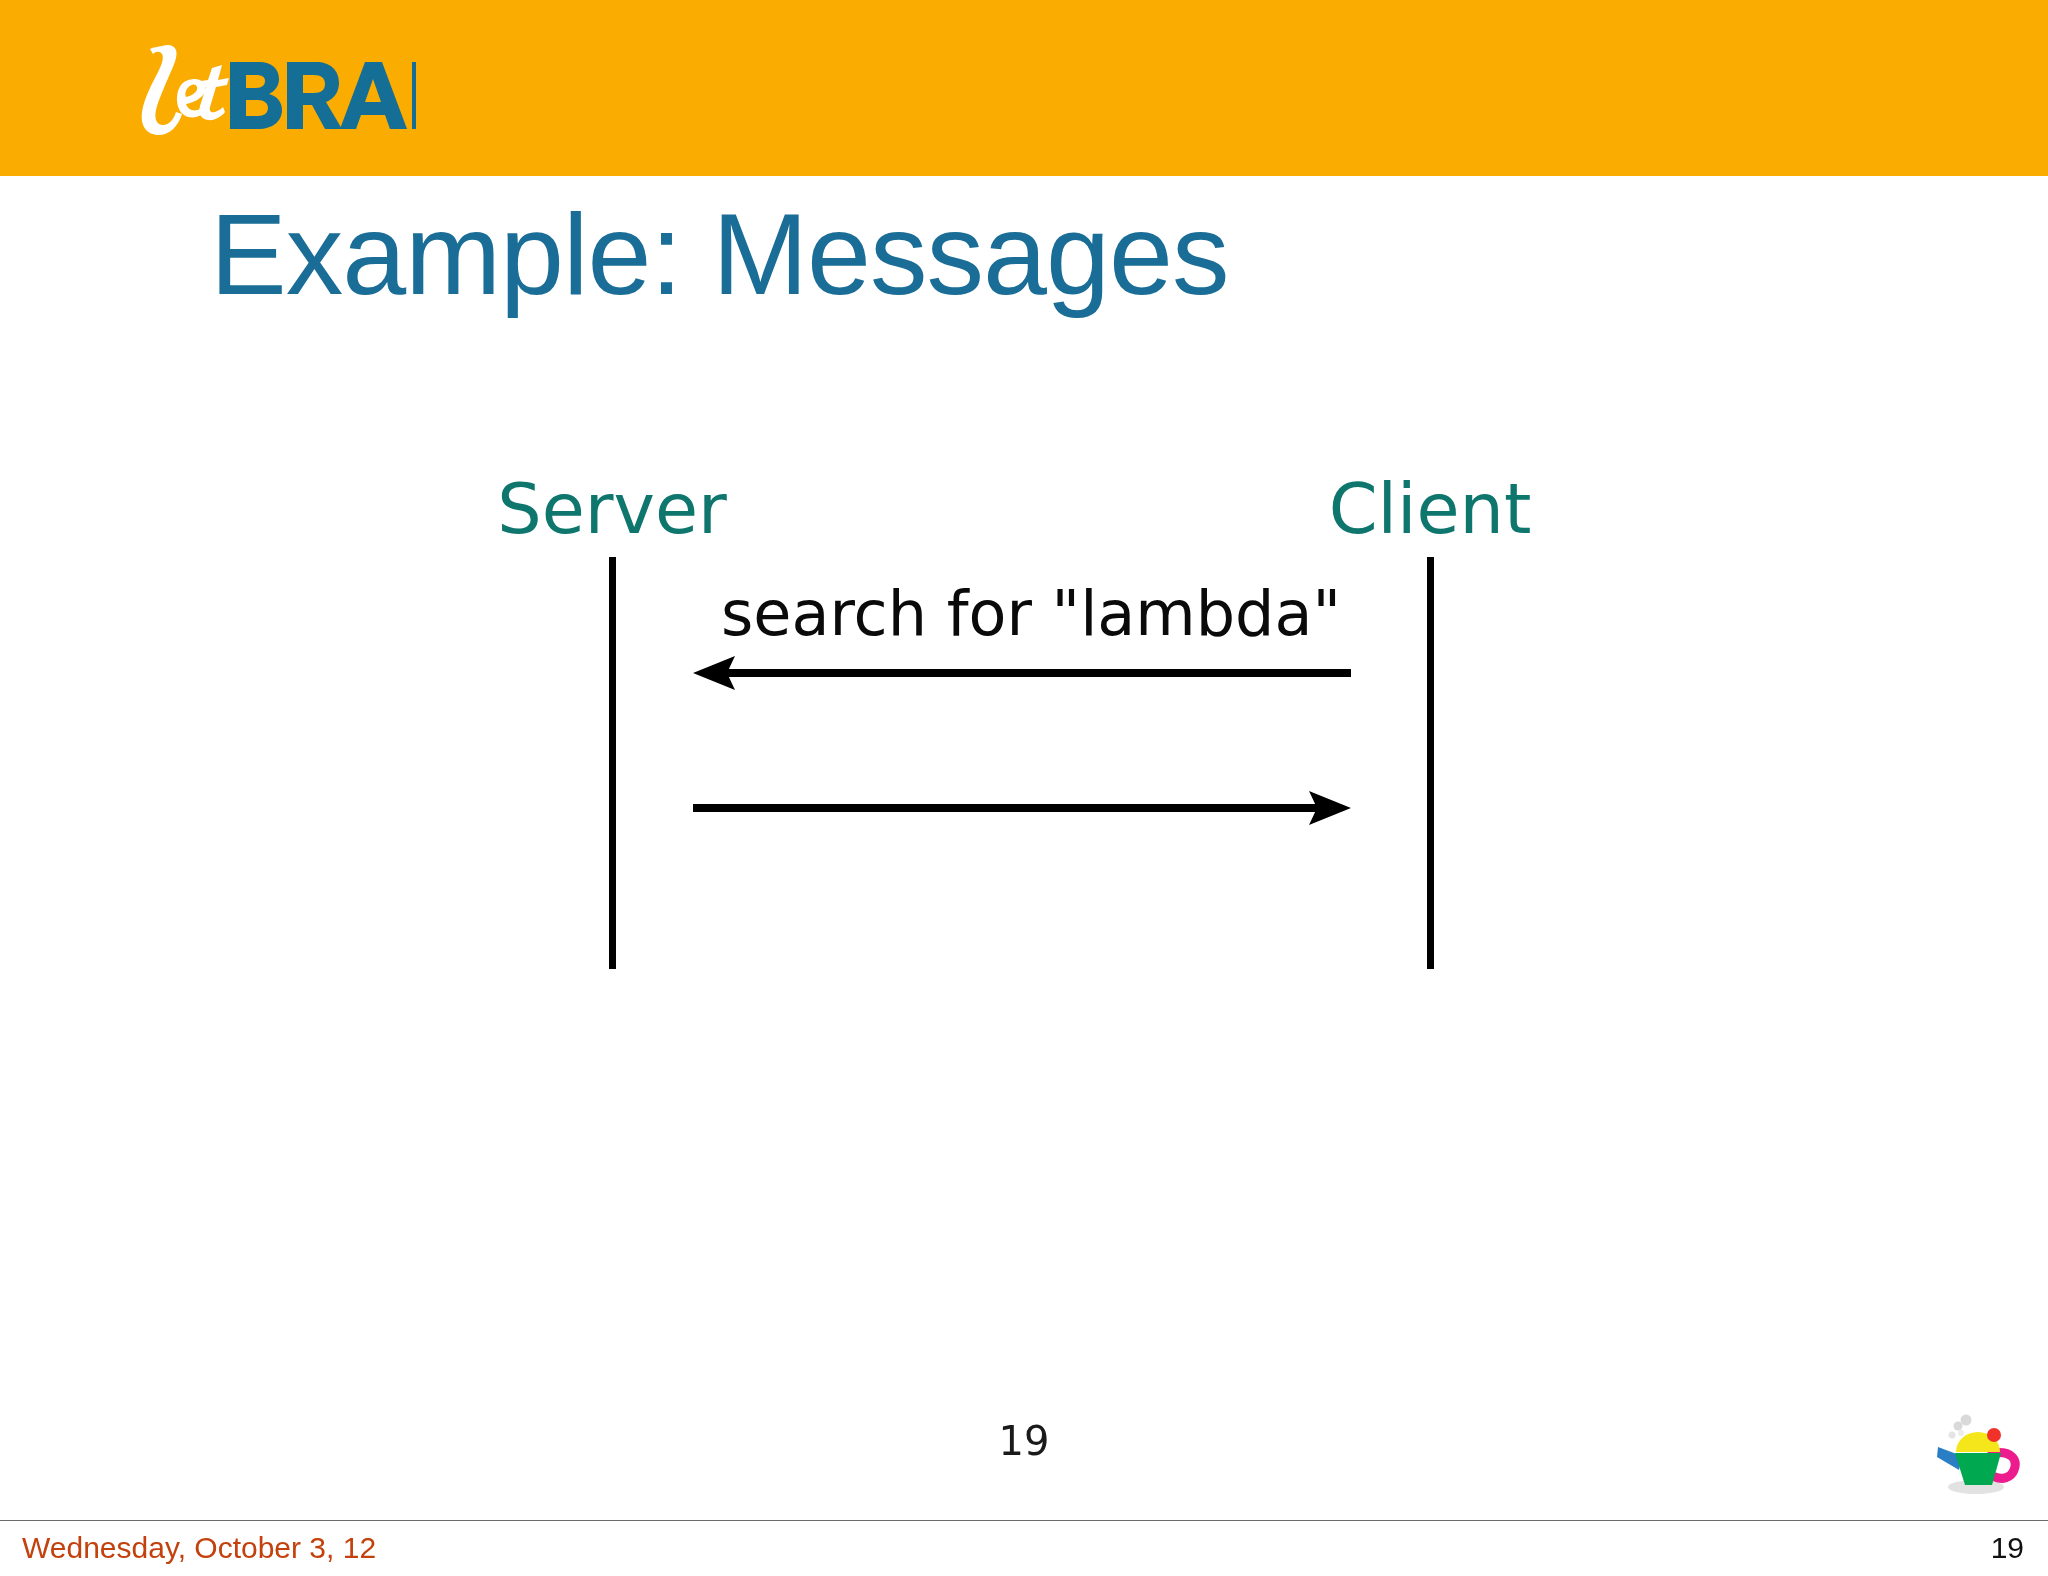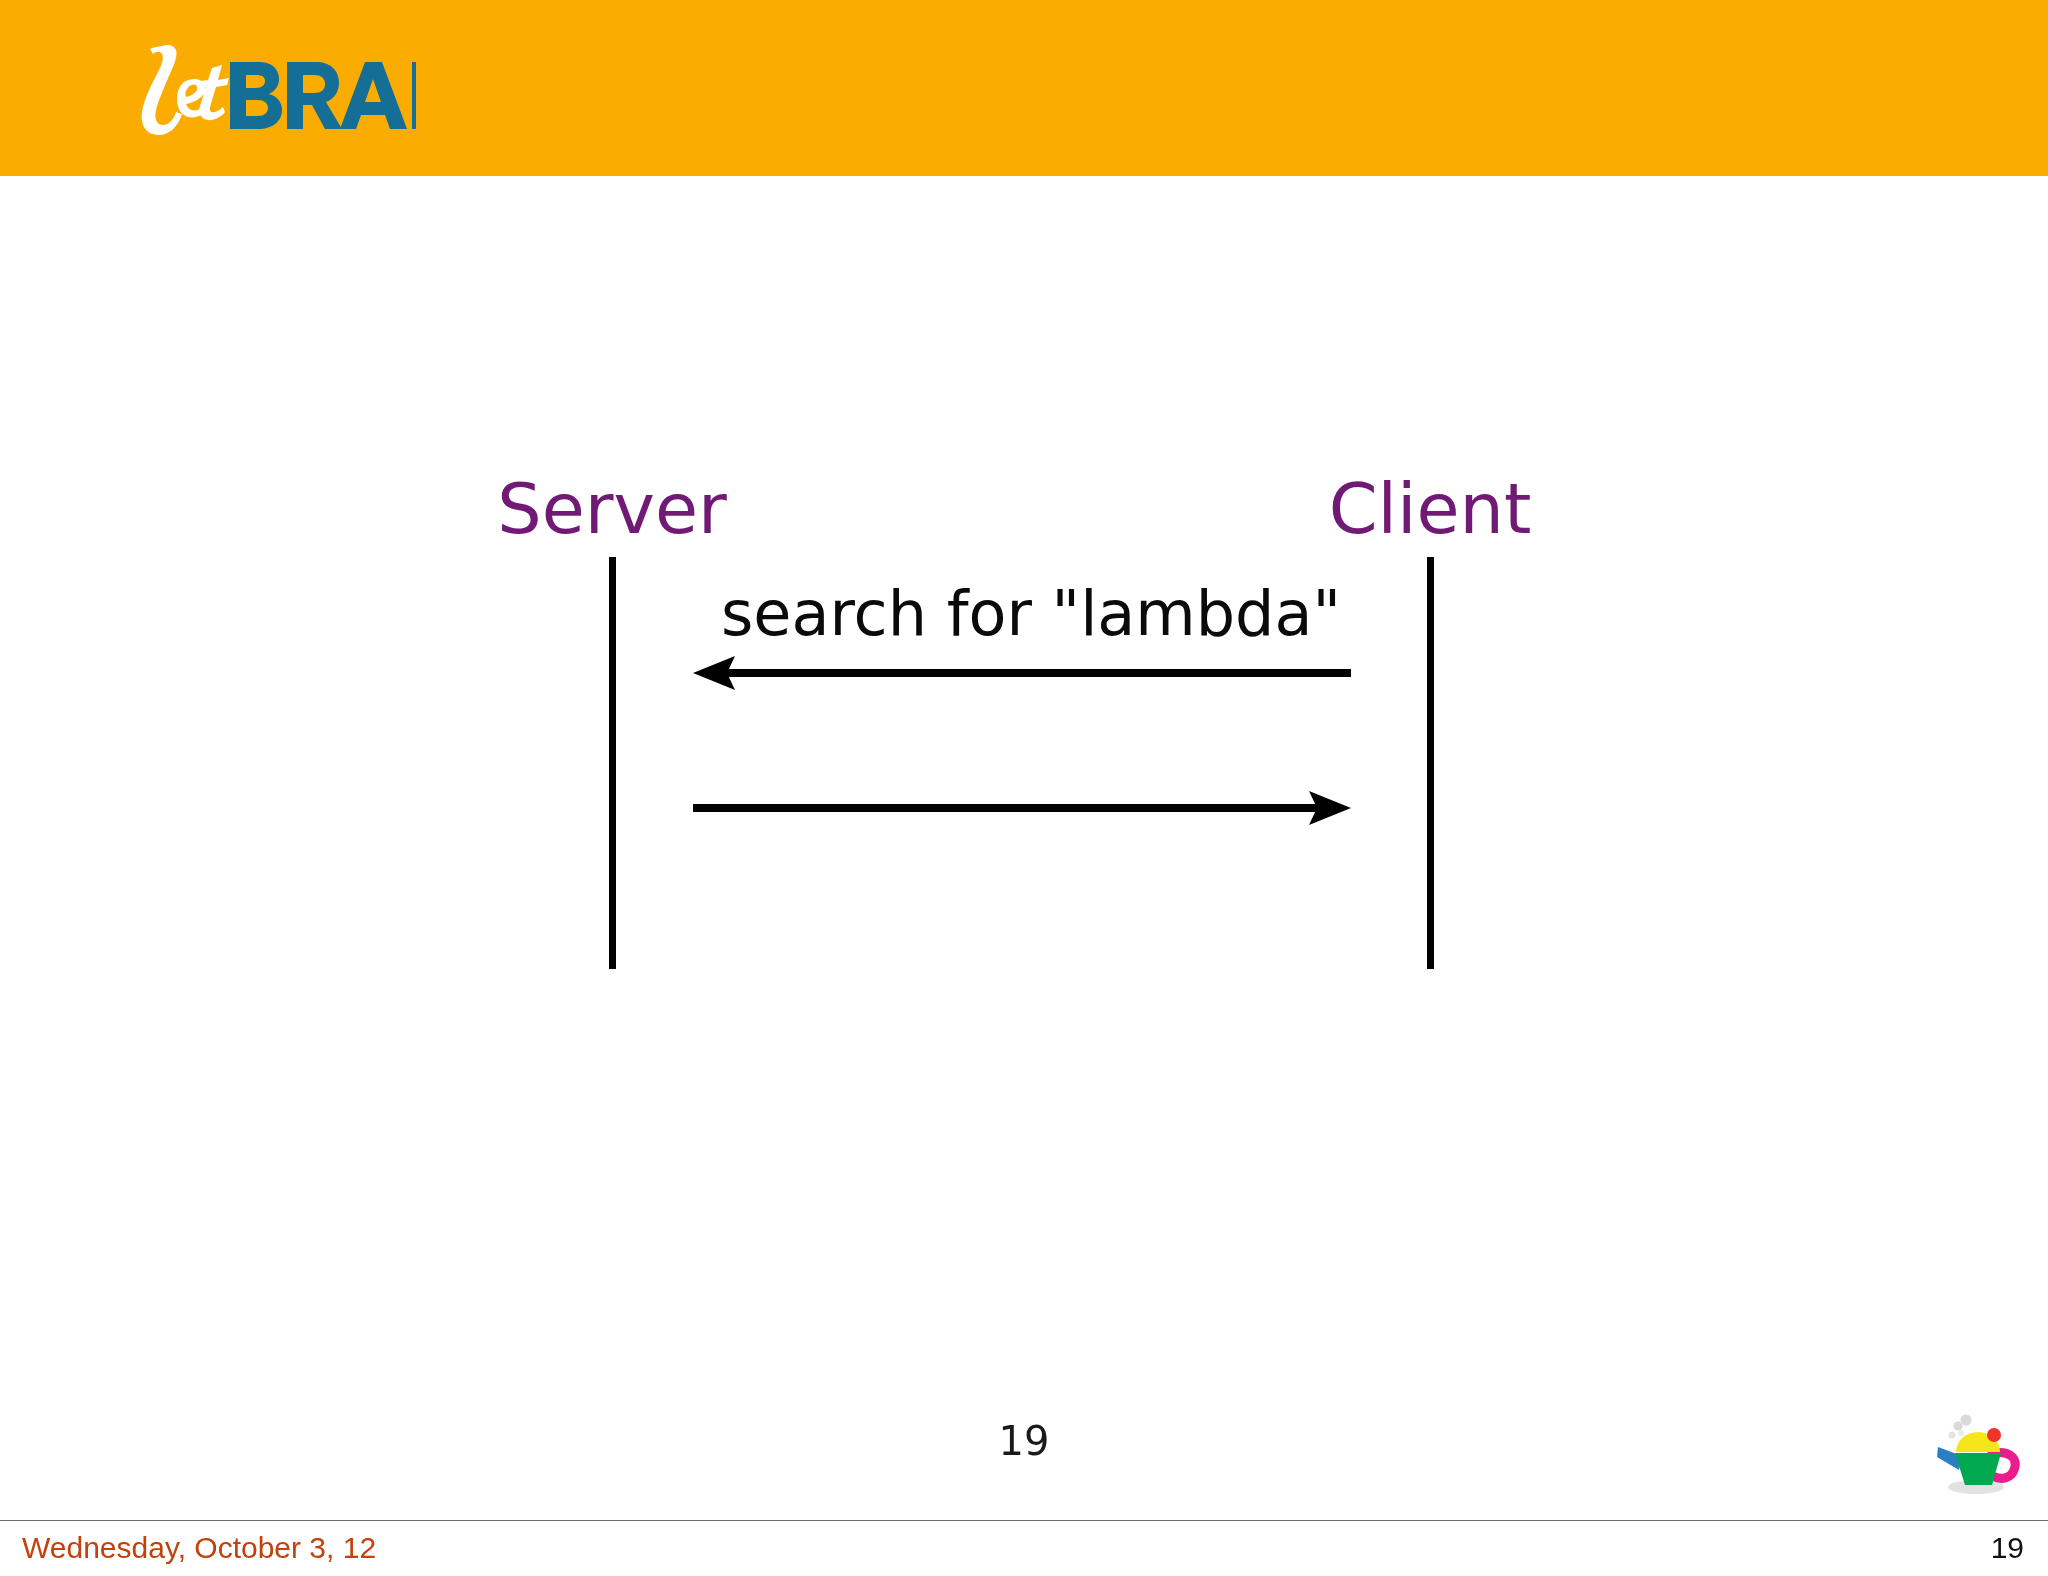--- a/index.html
+++ b/index.html
@@ -68,21 +68,21 @@
     left: 0;
     top: 0;
     width: 2048px;
     height: 1521px;
   }
   .actor-label {
     position: absolute;
     font-family: "DejaVu Sans", sans-serif;
     font-size: 70px;
     font-weight: 400;
-    color: #701a75;
+    color: #0f766e;
     letter-spacing: 0px;
     white-space: nowrap;
     text-align: center;
     transform: translateX(-50%);
   }
   #actor-label-server { left: 612px; top: 468px; }
   #actor-label-client { left: 1430px; top: 468px; }
 
   .lifeline {
     position: absolute;
@@ -219,20 +219,21 @@
         <path d="M310 24 L326 24 L351 64 L351 24 L366 24 L366 91 L351 91 L325 50 L325 91 L310 91 Z"></path>
         <path d="M374 70 L388 66 C390 74 396 79 405 79 C412 79 416 76 416 71
                  C416 66 412 64 402 61 L394 59 C382 56 375 49 375 39
                  C375 28 385 21 400 21 C414 21 424 27 428 39 L414 44
                  C412 37 407 34 400 34 C394 34 390 37 390 41 C390 45 393 47 402 50
                  L411 52 C425 56 432 62 432 73 C432 85 421 92 405 92 C389 92 378 84 374 70 Z"></path>
       </g>
     </svg>
   </div>
 
+  <div id="page-title">Example: Messages</div>
 
   <div id="sequence-diagram">
 
     <div class="actor-label" id="actor-label-server">Server</div>
 
     <div class="actor-label" id="actor-label-client">Client</div>
 
     <div class="lifeline" id="lifeline-server"></div>
     <div class="lifeline" id="lifeline-client"></div>
 

